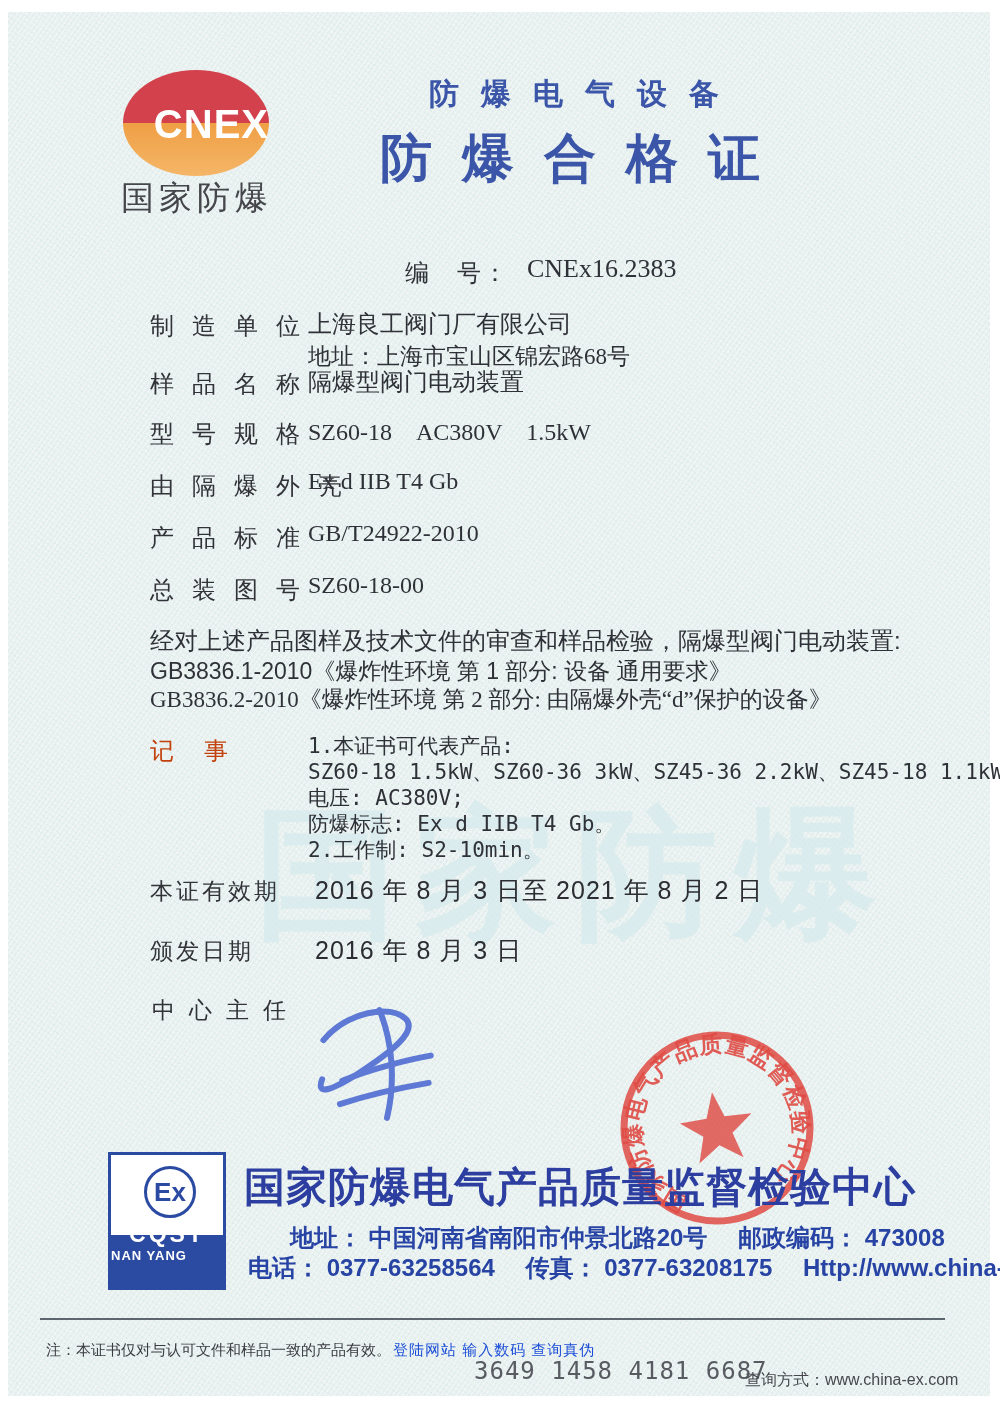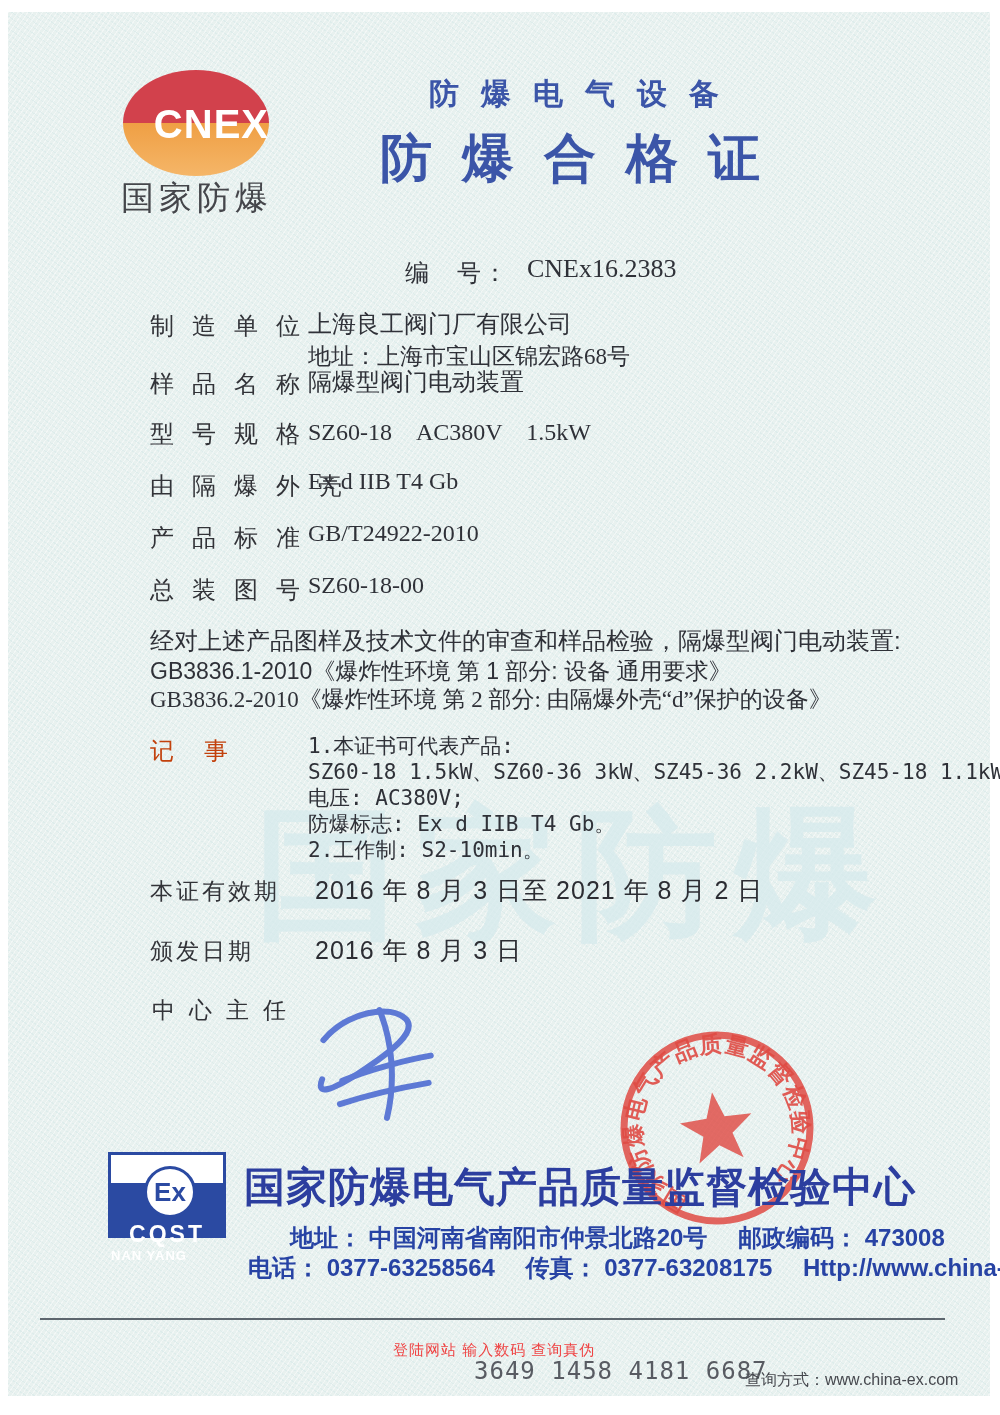--- a/index.html
+++ b/index.html
@@ -42,40 +42,40 @@
                font-family:"DejaVu Sans Mono",monospace;white-space:nowrap;}
   
   .vlabel{left:150px;font-size:23px;color:#323338;letter-spacing:3px;white-space:nowrap;}
   .vvalue{left:315px;font-size:25px;color:#2c2d33;letter-spacing:1px;white-space:nowrap;}
   .director-label{left:152px;top:995px;font-size:23px;color:#323338;letter-spacing:14px;white-space:nowrap;}
   
   .signature{left:295px;top:998px;transform:rotate(-4deg);}
   
   .stamp{left:607px;top:1018px;transform:rotate(-8deg);}
   
-  .badge{left:108px;top:1152px;width:118px;height:86px;background:#ffffff;
+  .badge{left:108px;top:1152px;width:118px;height:138px;background:#ffffff;
          border:3px solid #2b4aa2;box-sizing:border-box;}
   .badge-band{position:absolute;left:0;bottom:0;width:100%;height:52px;background:#2b4aa2;}
   .badge-circle{position:absolute;left:33px;top:11px;width:52px;height:52px;border-radius:50%;
                 background:#ffffff;border:3px solid #2b4aa2;box-sizing:border-box;z-index:2;
                 display:flex;align-items:center;justify-content:center;}
   .badge-ex{color:#2b4aa2;font-size:26px;font-weight:bold;}
   .badge-l1{position:absolute;left:0;top:66px;width:100%;text-align:center;color:#ffffff;
             font-size:23px;font-weight:bold;letter-spacing:3px;z-index:3;}
   .badge-l2{position:absolute;left:0;top:93px;width:100%;color:#ffffff;
             font-size:13px;font-weight:bold;letter-spacing:1px;z-index:3;}
   
   .org-name{left:235px;top:1160px;width:690px;text-align:center;font-size:41px;font-weight:bold;
             color:#2c3e9f;letter-spacing:1px;white-space:nowrap;font-family:"DejaVu Serif",serif;}
   .org-address{left:290px;top:1222px;font-size:24px;font-weight:bold;color:#2743a4;white-space:nowrap;}
   .org-contacts{left:248px;top:1252px;font-size:24px;font-weight:bold;color:#2743a4;white-space:nowrap;}
   
   .divider{left:40px;top:1318px;width:905px;height:2px;background:#5d666e;}
   .foot-note{left:46px;top:1341px;font-size:15px;color:#3a3c42;white-space:nowrap;}
-  .foot-hint{left:393px;top:1341px;font-size:15px;color:#ef4444;letter-spacing:1px;white-space:nowrap;}
+  .foot-hint{left:393px;top:1341px;font-size:15px;color:#1d4ed8;letter-spacing:1px;white-space:nowrap;}
   .foot-code{left:474px;top:1357px;font-size:24px;color:#585b62;letter-spacing:1px;
              font-family:"DejaVu Sans Mono",monospace;white-space:nowrap;}
   .foot-query{left:745px;top:1370px;font-size:16px;color:#46484e;white-space:nowrap;}
 </style>
 </head>
 <body>
 
 <div class="page">
   <div class="paper abs"></div>
   <div class="abs watermark">国家防爆</div>
@@ -154,16 +154,17 @@
     </div>
     <div class="badge-l1">CQST</div>
     <div class="badge-l2">NAN YANG</div>
   </div>
 
   <div class="abs org-name">国家防爆电气产品质量监督检验中心</div>
   <div class="abs org-address">地址： 中国河南省南阳市仲景北路20号　 邮政编码： 473008</div>
   <div class="abs org-contacts">电话： 0377-63258564　 传真： 0377-63208175　 Http://www.china-ex.com</div>
 
   <div class="abs divider"></div>
+  <div class="abs foot-note">注：本证书仅对与认可文件和样品一致的产品有效。</div>
   <div class="abs foot-hint">登陆网站 输入数码 查询真伪</div>
   <div class="abs foot-code">3649 1458 4181 6687</div>
   <div class="abs foot-query">查询方式：www.china-ex.com</div>
 </div>
 
 </body></html>

